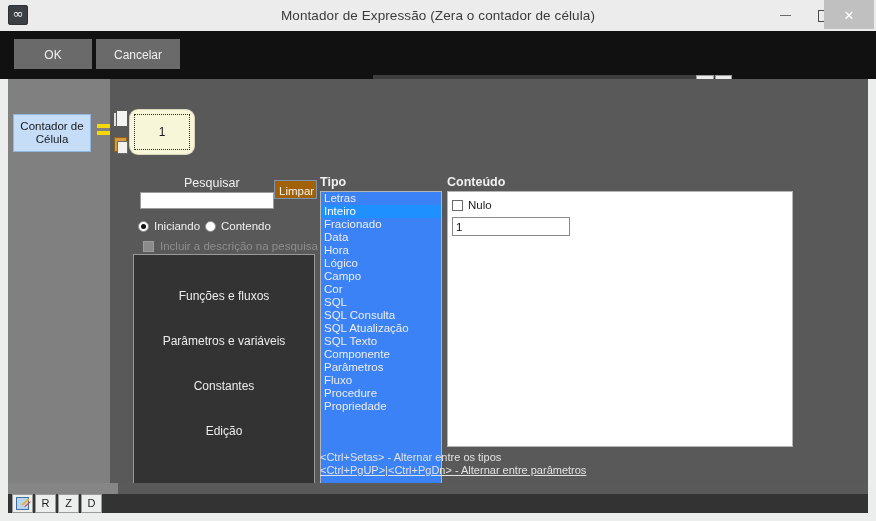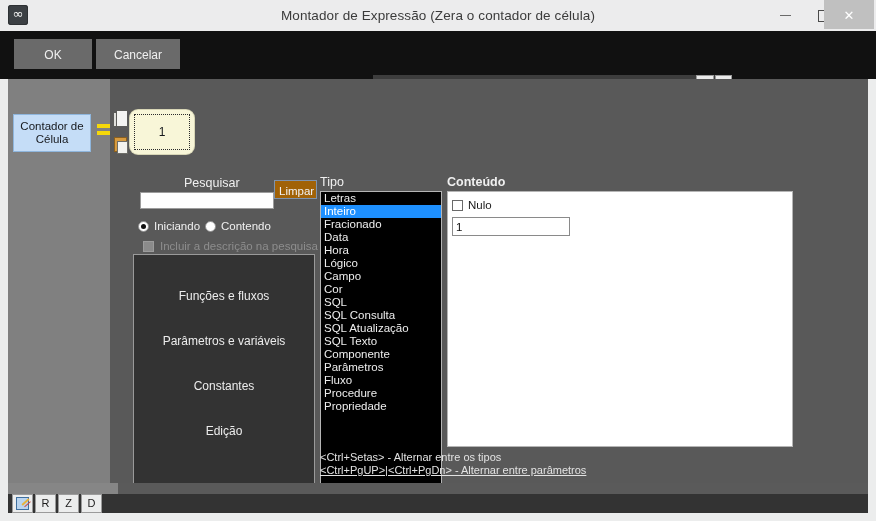--- a/index.html
+++ b/index.html
@@ -408,26 +408,26 @@
     color: #ececec;
     font-size: 12px;
     cursor: default;
   }
   .section-item.s0 { top: 34px; }
   .section-item.s1 { top: 79px; }
   .section-item.s2 { top: 124px; }
   .section-item.s3 { top: 169px; }
 
   
-  .lbl-tipo { left: 320px; top: 175px; font-weight: normal; }
+  .lbl-tipo { left: 320px; top: 175px; font-weight: bold; }
   .tipo-box {
     position: absolute;
     left: 320px; top: 191px;
     width: 122px; height: 304px;
-    background: #000000;
+    background: #3b82f6;
     border: 1px solid #b5b5b5;
     box-sizing: border-box;
     overflow: hidden;
   }
   .tipo-item {
     height: 13px;
     line-height: 13px;
     padding-left: 3px;
     font-size: 11.5px;
     color: #ededed;

